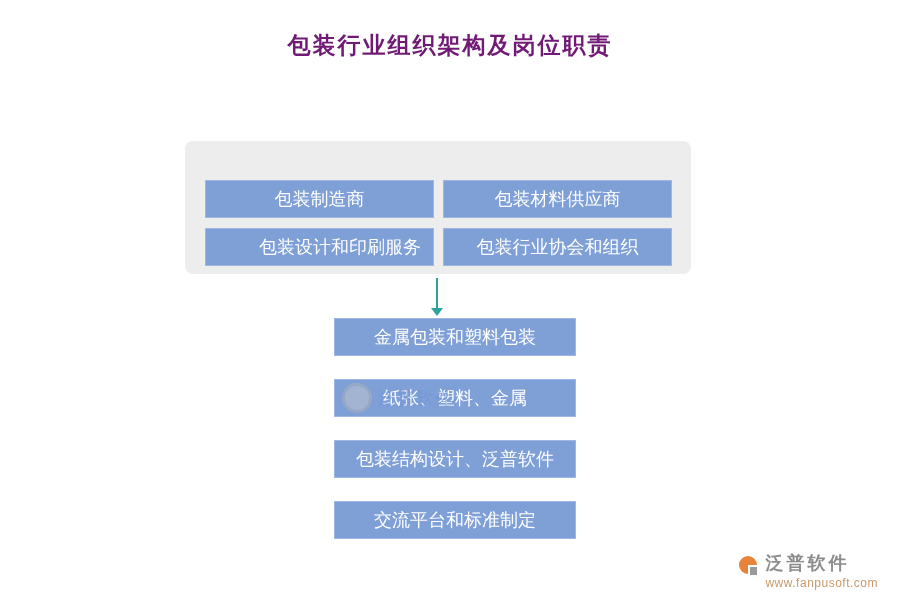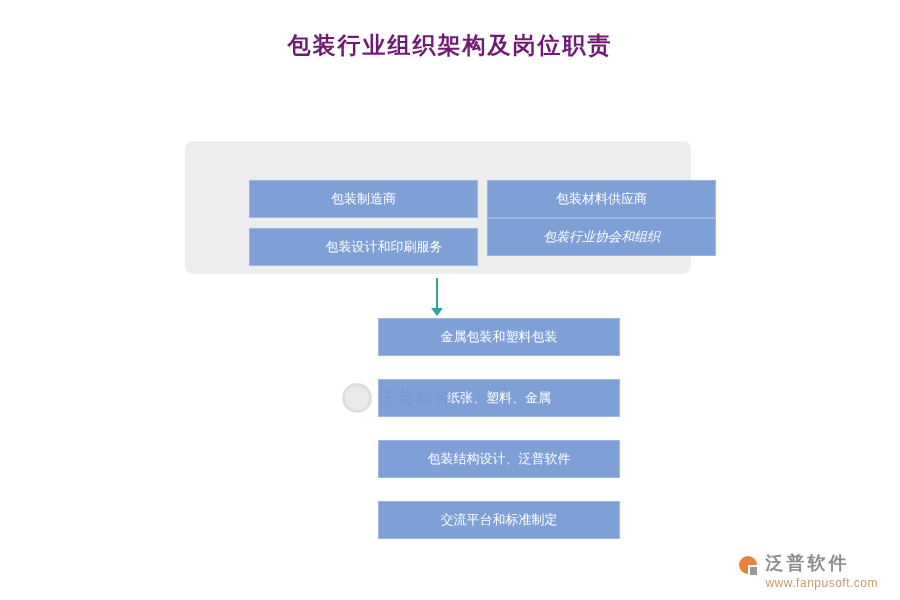--- a/index.html
+++ b/index.html
@@ -36,33 +36,32 @@
     height: 133px;
     background: #ededed;
     border-radius: 8px;
   }
 
   .node {
     position: absolute;
     background: #7f9fd7;
     border: 1px solid #9db6e2;
     color: #ffffff;
-    font-size: 13px;
+    font-size: 18px;
     text-align: center;
     display: flex;
     align-items: center;
     justify-content: center;
-    margin-left: 44px;
   }
 
   .gbtn { width: 229px; height: 38px; }
   .gbtn.b1 { left: 20px;  top: 39px; }
   .gbtn.b2 { left: 258px; top: 39px; font-family: Liberation Mono, monospace; }
   .gbtn.b3 { left: 20px;  top: 87px; padding-left: 41px; }
-  .gbtn.b4 { left: 258px; top: 77px; font-style: italic; }
+  .gbtn.b4 { left: 258px; top: 87px; }
 
   .flow-box { width: 242px; height: 38px; left: 334px; text-align: center; }
   .flow-box.f1 { top: 318px; }
   .flow-box.f2 { top: 379px; }
   .flow-box.f3 { top: 440px; }
   .flow-box.f4 { top: 501px; }
 
   .arrow-line {
     position: absolute;
     left: 436px;

